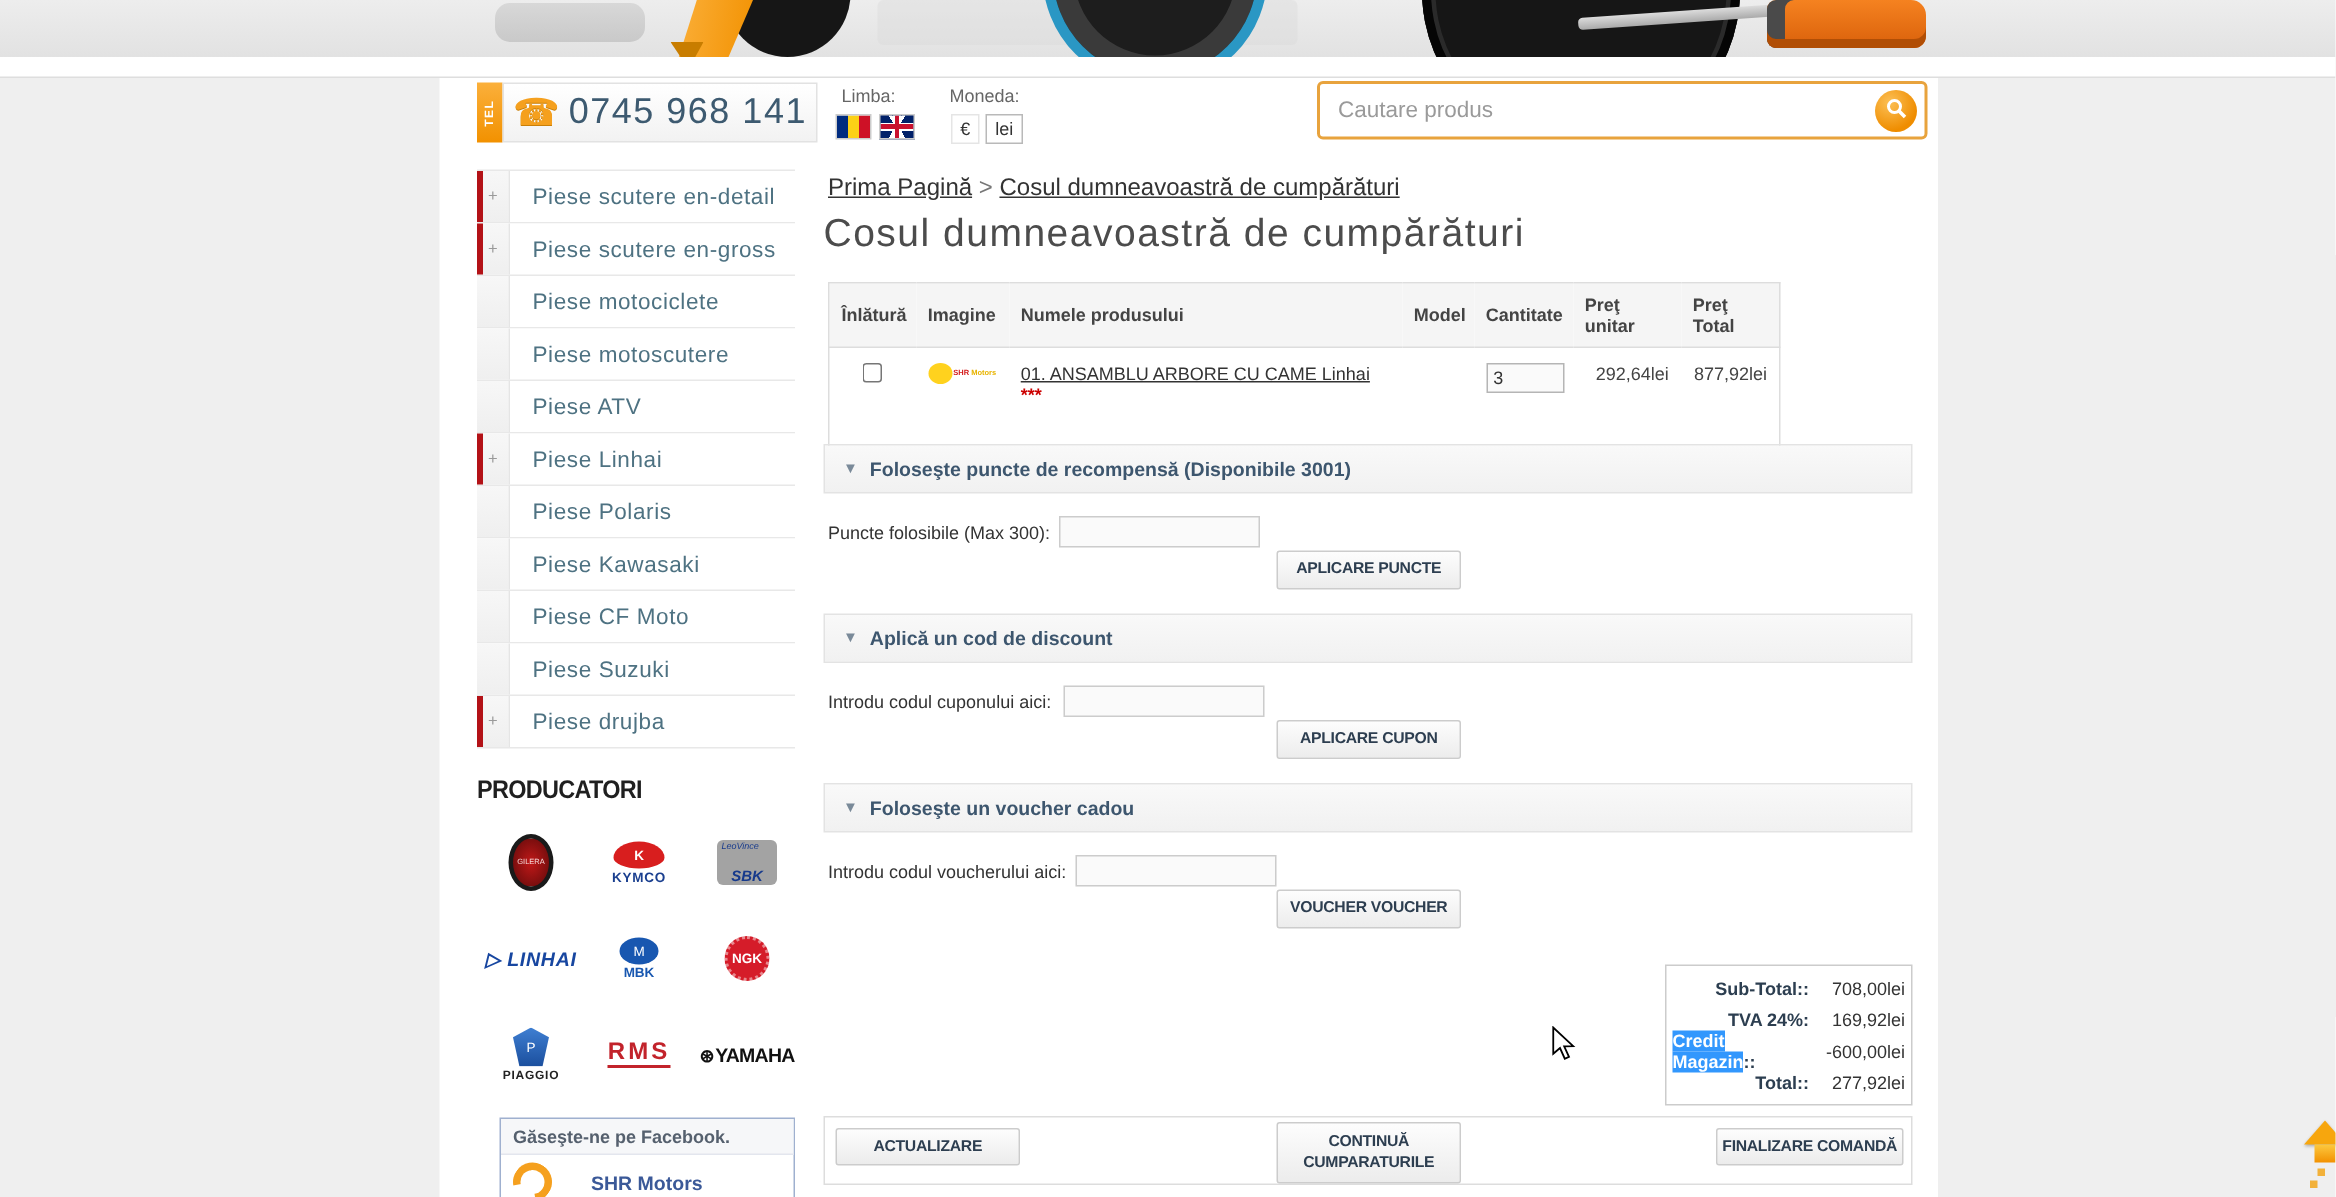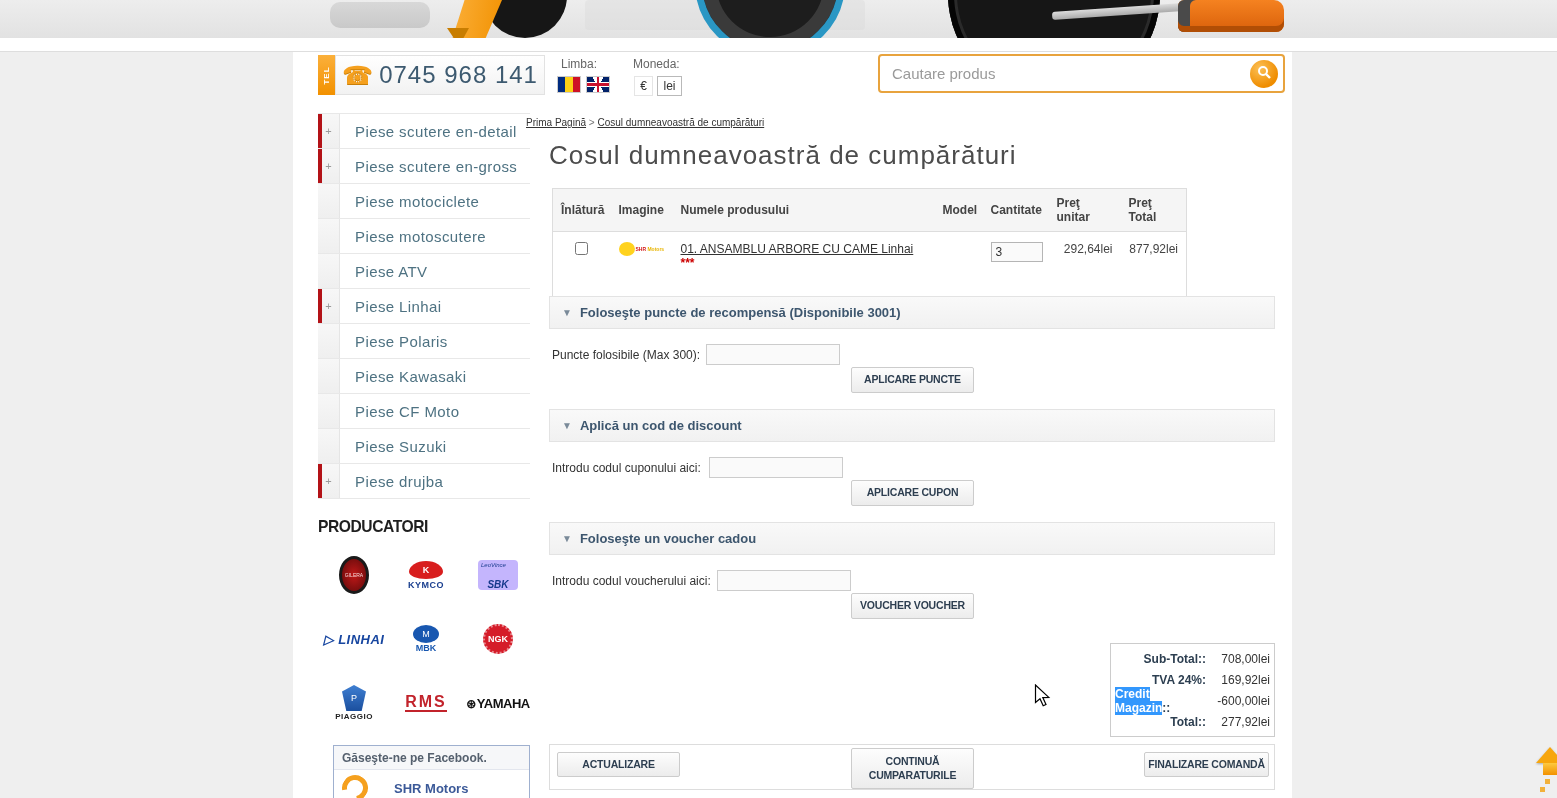--- a/index.html
+++ b/index.html
@@ -86,21 +86,21 @@
     letter-spacing:-.5px; transform:scaleX(.92); transform-origin:left; }
   .brand-grid { left:318px; top:543px; width:216px; z-index:4; display:grid;
     grid-template-columns:72px 72px 72px; grid-auto-rows:64px; align-items:center; justify-items:center; }
   .brand { display:flex; flex-direction:column; align-items:center; justify-content:center; cursor:pointer; }
   .logo-oval { width:30px; height:38px; border-radius:50%; background:radial-gradient(#c01818,#5d0a0a);
     border:3px solid #1a1a1a; display:flex; align-items:center; justify-content:center;
     color:#f5d9d9; font-size:5px; }
   .logo-kymco-mark { width:34px; height:18px; border-radius:50%/60% 60% 40% 40%; background:#d81e1e;
     color:#fff; font-size:9px; font-weight:bold; display:flex; align-items:center; justify-content:center; }
   .logo-kymco-text { color:#1a3f8f; font-weight:bold; font-size:9px; margin-top:1px; letter-spacing:.5px; }
-  .logo-sbk { width:40px; height:30px; background:#c4b5fd; border-radius:4px; position:relative;
+  .logo-sbk { width:40px; height:30px; background:#a3a3a3; border-radius:4px; position:relative;
     display:flex; align-items:flex-end; justify-content:center; }
   .logo-sbk .sbk-txt { color:#173a8c; font-weight:bold; font-style:italic; font-size:10px; }
   .logo-sbk .lv-txt { position:absolute; top:2px; left:3px; color:#173a8c; font-size:6px; font-style:italic; }
   .logo-linhai { color:#1746a0; font-weight:bold; font-style:italic; font-size:13px; letter-spacing:.5px; }
   .logo-mbk-mark { width:26px; height:18px; border-radius:50%; background:#1857b0; color:#fff;
     font-size:9px; display:flex; align-items:center; justify-content:center; }
   .logo-mbk-text { color:#1857b0; font-weight:bold; font-size:9px; }
   .logo-ngk { width:30px; height:30px; border-radius:50%; background:#d51c29; color:#fff;
     font-weight:bold; font-size:9px; display:flex; align-items:center; justify-content:center;
     border:2px dotted #e8888e; }
@@ -116,21 +116,21 @@
   .fb-box { left:333px; top:745px; width:197px; height:60px; background:#fff;
     border:1px solid #9fb0cf; z-index:4; }
   .fb-head { height:24px; background:#f6f7f9; border-bottom:1px solid #e3e6ee; display:flex;
     align-items:center; padding:0 8px; font-size:12px; font-weight:bold; color:#55606e; }
   .fb-body { display:flex; align-items:center; padding:5px 8px; }
   .fb-swirl { width:26px; height:26px; border-radius:50%; border:5px solid #f5a01e;
     border-bottom-color:transparent; transform:rotate(35deg); }
   .fb-name { margin-left:26px; color:#3b5998; font-weight:bold; font-size:13px; }
 
   
-  .breadcrumb { left:526px; top:117px; z-index:4; font-size:10px; color:#777; }
+  .breadcrumb { left:552px; top:117px; z-index:4; font-size:16px; color:#777; }
   .breadcrumb a { color:#333; text-decoration:underline; cursor:pointer; }
   .page-title { left:549px; top:140px; z-index:4; font-size:26px; font-weight:400; color:#4c4c4c;
     letter-spacing:1px; }
 
   table.cart { position:absolute; left:552px; top:188px; width:634px; z-index:4;
     border-collapse:collapse; table-layout:fixed; background:#fff; }
   table.cart th { background:#f5f5f5; border:1px solid #ddd; border-left:none; border-right:none;
     font-size:12px; color:#444; text-align:left; padding:7px 8px; font-weight:bold; }
   table.cart th:first-child { border-left:1px solid #ddd; }
   table.cart th:last-child { border-right:1px solid #ddd; }

